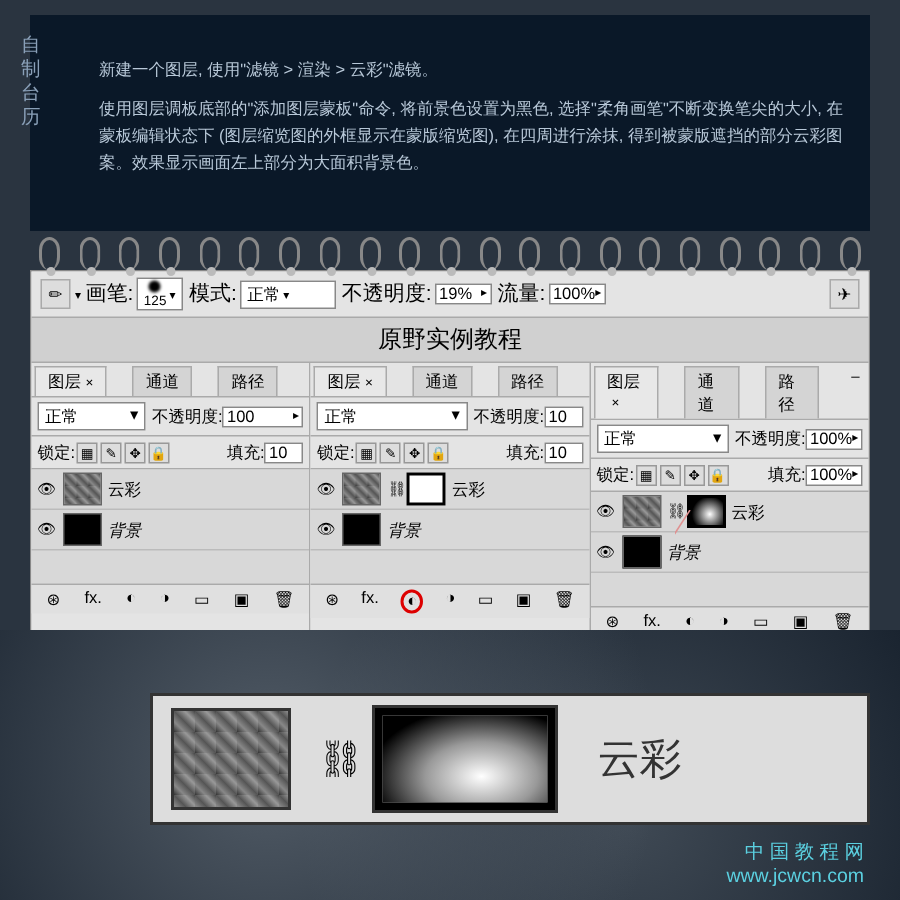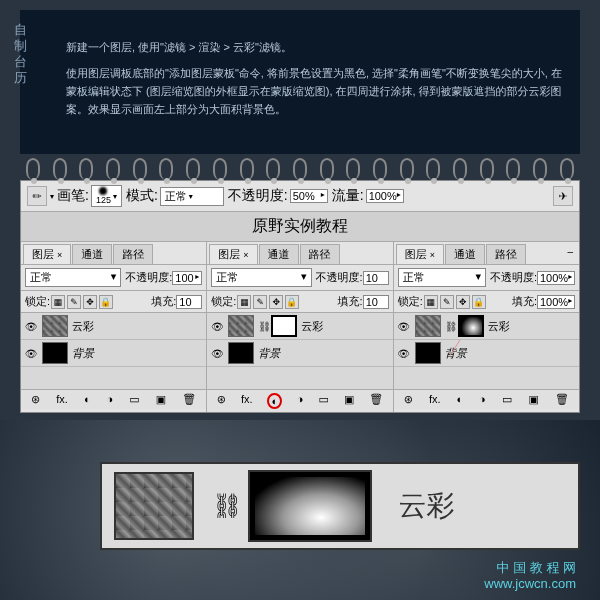--- a/index.html
+++ b/index.html
@@ -16,21 +16,21 @@
   .bb-label { font-size: 14px; margin-right: 2px; }
   .bb-drop { background: #fff; border: 1px solid #888; padding: 1px 4px; font-size: 11px; display: flex; align-items: center; }
   .bb-drop .tri { margin-left: 2px; font-size: 8px; }
   .bb-icon { width: 20px; height: 20px; border: 1px solid #aaa; background: #ddd; display: flex; align-items: center; justify-content: center; font-size: 11px; }
   .brush-preview { display: flex; flex-direction: column; align-items: center; font-size: 9px; }
   .brush-dot { width: 8px; height: 8px; background: #000; border-radius: 50%; filter: blur(1px); }
   .title-row { background: #d0d0d0; text-align: center; padding: 4px 0; font-size: 16px; border-bottom: 1px solid #aaa; }
   .panels-row { display: flex; }
   .lp { flex: 1; border-right: 1px solid #aaa; background: #e4e4e4; font-size: 11px; }
   .lp:last-child { border-right: none; }
-  .tabs { display: flex; border-bottom: 1px solid #aaa; padding: 2px 2px 0 2px; }
+  .tabs { display: flex; border-bottom: 1px solid #aaa; padding: 2px 2px 0 2px; gap: 16px; }
   .tab { padding: 2px 8px; font-size: 11px; background: #d4d4d4; border: 1px solid #aaa; border-bottom: none; margin-right: 1px; }
   .tab.active { background: #e8e8e8; }
   .tab-x { margin-left: 3px; font-size: 9px; }
   .opts { display: flex; align-items: center; padding: 3px 4px; border-bottom: 1px solid #aaa; }
   .sel { background: #fff; border: 1px solid #888; padding: 1px 4px; font-size: 11px; flex: 1; display: flex; justify-content: space-between; }
   .lockrow { display: flex; align-items: center; padding: 3px 4px; border-bottom: 1px solid #aaa; font-size: 11px; }
   .lockrow .icn { width: 14px; height: 14px; border: 1px solid #999; margin: 0 1px; display: inline-flex; align-items: center; justify-content: center; font-size: 9px; background: #ddd; }
   .layers { background: #d8d8d8; min-height: 76px; }
   .layer { display: flex; align-items: center; padding: 2px 3px; border-bottom: 1px solid #bbb; }
   .eye { width: 14px; height: 14px; display: flex; align-items: center; justify-content: center; font-size: 10px; margin-right: 4px; }
@@ -105,21 +105,21 @@
     <div class="bb-item">
       <span class="bb-label">模式:</span>
       <div class="bb-drop" style="width:64px;">
           <span>正常</span>
           <span class="tri">▾</span>
         </div>
     </div>
     <div class="bb-item">
       <span class="bb-label">不透明度:</span>
       <div class="fillin">
-          <span>50%</span>
+          <span>19%</span>
           <span style="font-size:8px;">▸</span>
         </div>
     </div>
     <div class="bb-item">
       <span class="bb-label">流量:</span>
       <div class="fillin">
           <span>100%</span>
           <span style="font-size:8px;">▸</span>
         </div>
     </div>
@@ -135,21 +135,21 @@
         <div class="tab active"><span>图层</span><span class="tab-x">×</span></div>
         <div class="tab">通道</div>
         <div class="tab">路径</div>
       </div>
       <div class="opts">
         <div class="sel">
             <span>正常</span>
             <span>▾</span>
           </div>
         <span style="margin-left:4px;">不透明度:</span>
-        <div class="fillin" style="width:30px;">
+        <div class="fillin" style="width:54px;">
             <span>100</span>
             <span style="font-size:8px;">▸</span>
           </div>
       </div>
       <div class="lockrow">
         <span>锁定:</span>
         <span class="icn">▦</span>
         <span class="icn">✎</span>
         <span class="icn">✥</span>
         <span class="icn">🔒</span>

